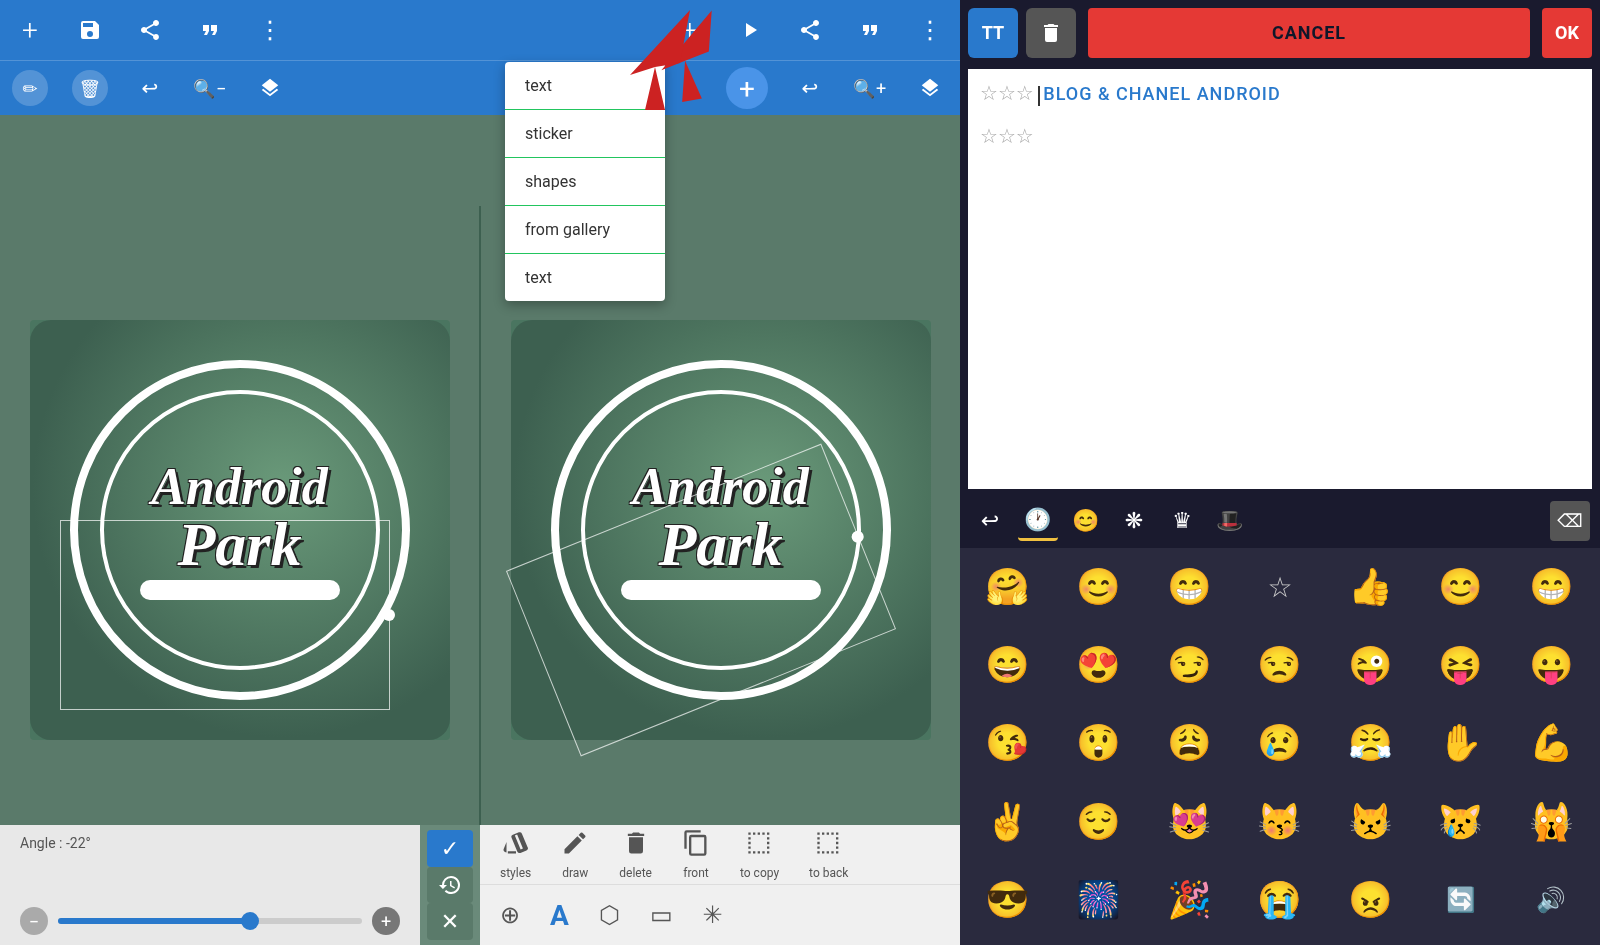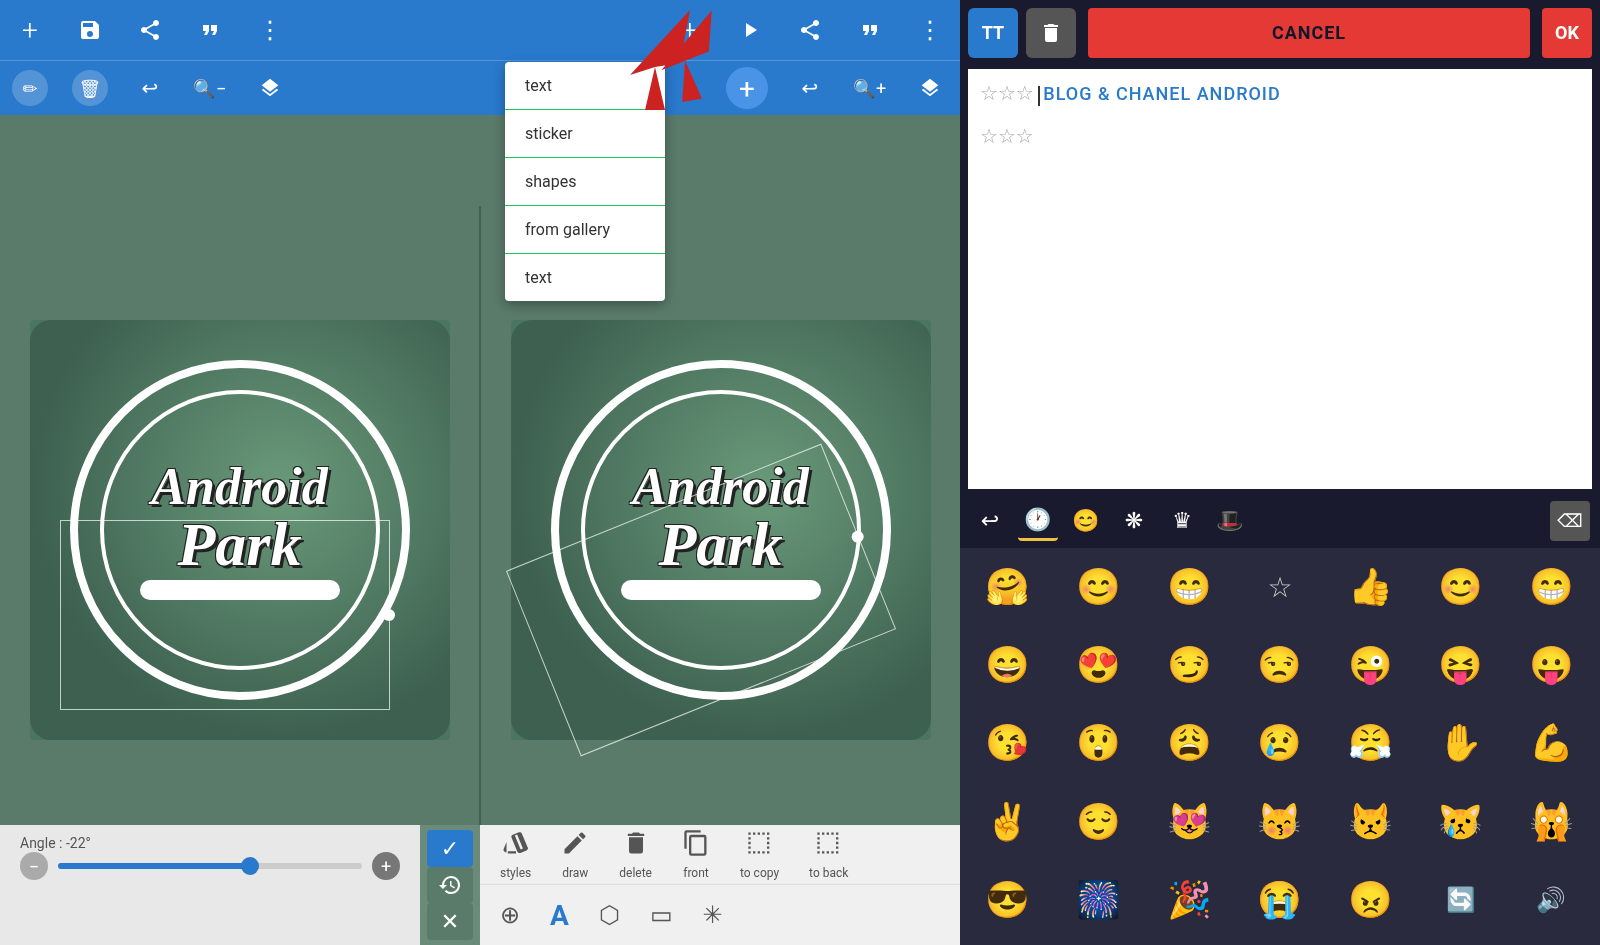--- a/index.html
+++ b/index.html
@@ -214,21 +214,21 @@
       height: 120px;
       background: #f0f0f0;
       display: flex;
     }
 
     .angle-panel {
       width: 420px;
       background: #e8e8e8;
       display: flex;
       flex-direction: column;
-      justify-content: flex-start;
+      justify-content: space-between;
       padding: 10px 20px;
       gap: 1px;
     }
 
     .angle-label {
       font-size: 14px;
       color: #555;
     }
 
     .slider-container {

